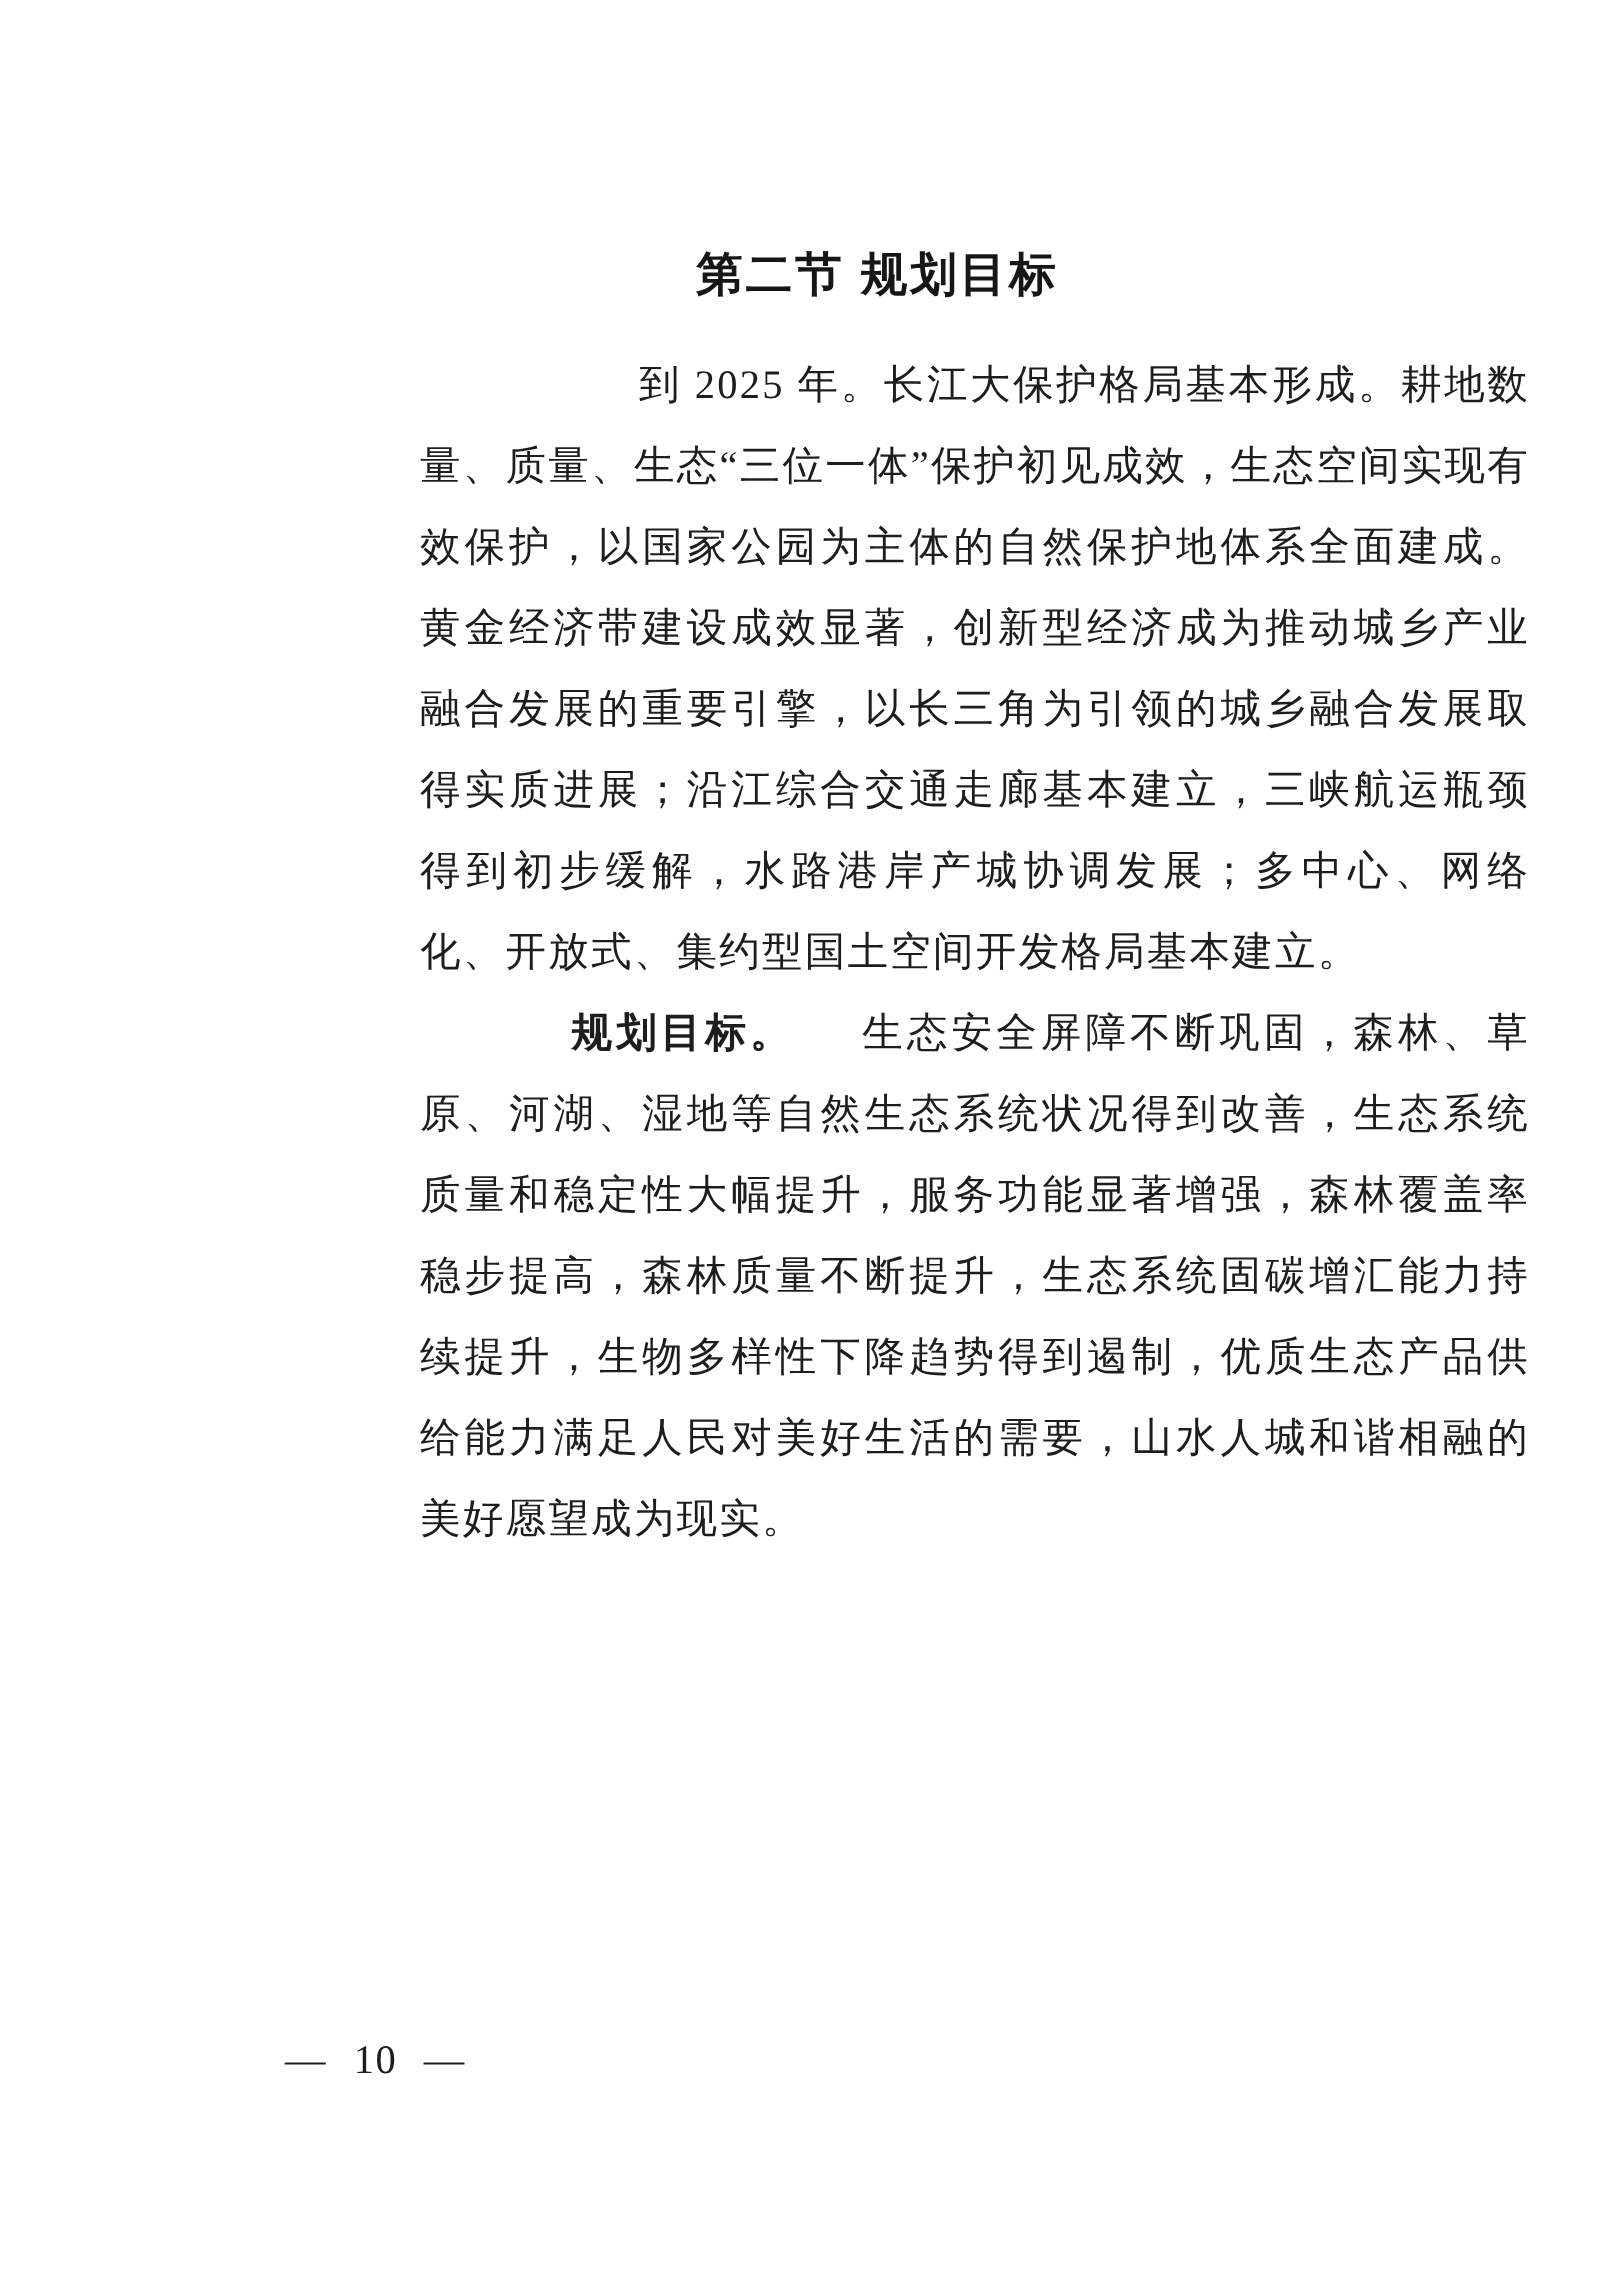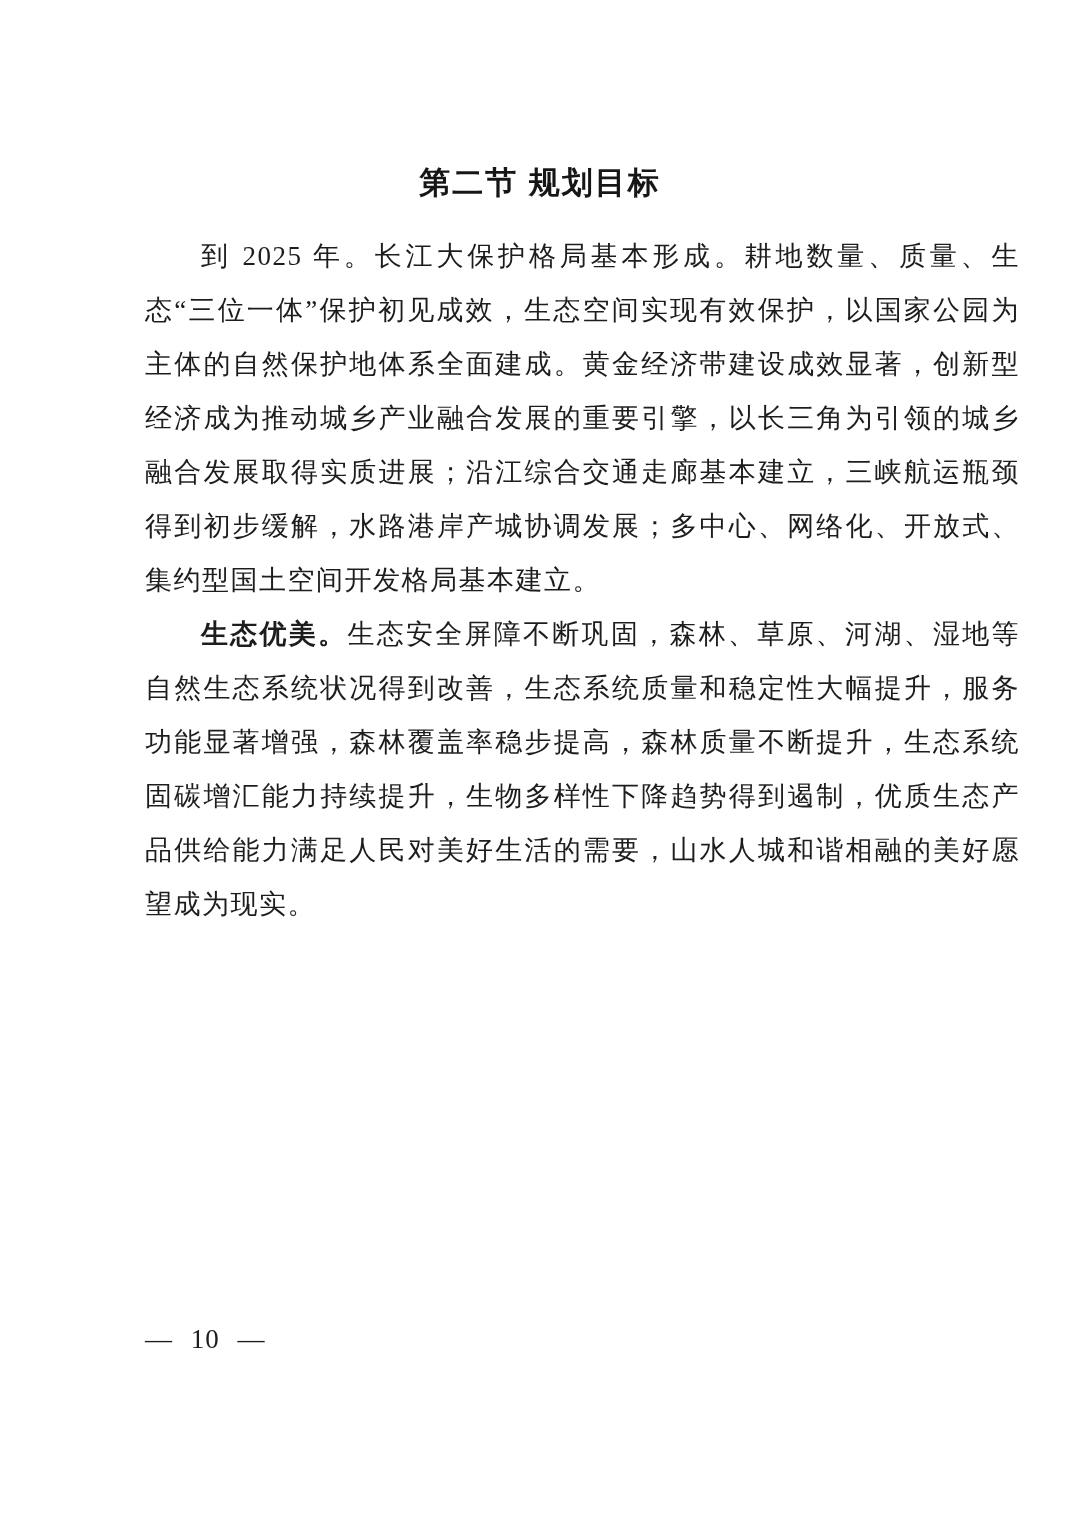--- a/index.html
+++ b/index.html
@@ -1,15 +1,15 @@
 <!DOCTYPE html>
 <html><head>
 <meta charset="utf-8">
 <style>
-  * { box-sizing: border-box; }
+  * { box-sizing: border-box; padding-left: 45px; }
   html, body {
     margin: 0;
     padding: 0;
     background: #ffffff;
   }
   .page {
     position: relative;
     width: 1080px;
     height: 1527px;
     background: #ffffff;
@@ -39,39 +39,39 @@
     text-align-last: left;
     text-indent: 56px;
     color: #1d1d1d;
   }
   .para-lead {
     font-weight: 700;
   }
   .footer {
     position: absolute;
     left: 145px;
-    top: 1324px;
+    top: 1358px;
     font-size: 27px;
     letter-spacing: 1px;
     word-spacing: 10px;
     color: #1d1d1d;
   }
 </style>
 </head>
 <body>
 
 <div class="page">
 
   <div class="section-title">第二节 规划目标</div>
 
   <div class="content">
 
     <p class="para"><span class="para-lead"></span><span>到 2025 年。长江大保护格局基本形成。耕地数量、质量、生态“三位一体”保护初见成效，生态空间实现有效保护，以国家公园为主体的自然保护地体系全面建成。黄金经济带建设成效显著，创新型经济成为推动城乡产业融合发展的重要引擎，以长三角为引领的城乡融合发展取得实质进展；沿江综合交通走廊基本建立，三峡航运瓶颈得到初步缓解，水路港岸产城协调发展；多中心、网络化、开放式、集约型国土空间开发格局基本建立。</span></p>
 
 
 
-    <p class="para"><span class="para-lead">生态优美。</span><span>生态安全屏障不断巩固，森林、草原、河湖、湿地等自然生态系统状况得到改善，生态系统质量和稳定性大幅提升，服务功能显著增强，森林覆盖率稳步提高，森林质量不断提升，生态系统固碳增汇能力持续提升，生物多样性下降趋势得到遏制，优质生态产品供给能力满足人民对美好生活的需要，山水人城和谐相融的美好愿望成为现实。</span></p>
+    <p class="para"><span class="para-lead">规划目标。</span><span>生态安全屏障不断巩固，森林、草原、河湖、湿地等自然生态系统状况得到改善，生态系统质量和稳定性大幅提升，服务功能显著增强，森林覆盖率稳步提高，森林质量不断提升，生态系统固碳增汇能力持续提升，生物多样性下降趋势得到遏制，优质生态产品供给能力满足人民对美好生活的需要，山水人城和谐相融的美好愿望成为现实。</span></p>
 
   </div>
 
   <div class="footer">— 10 —</div>
 
 </div>
 
 </body></html>

